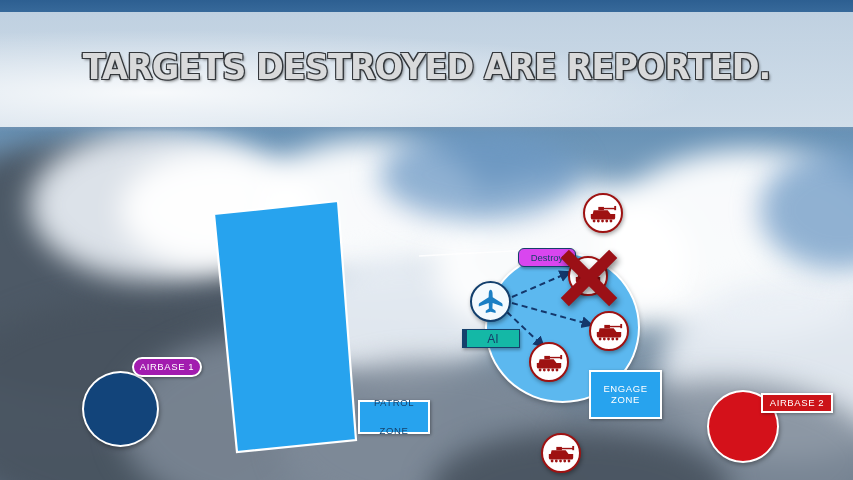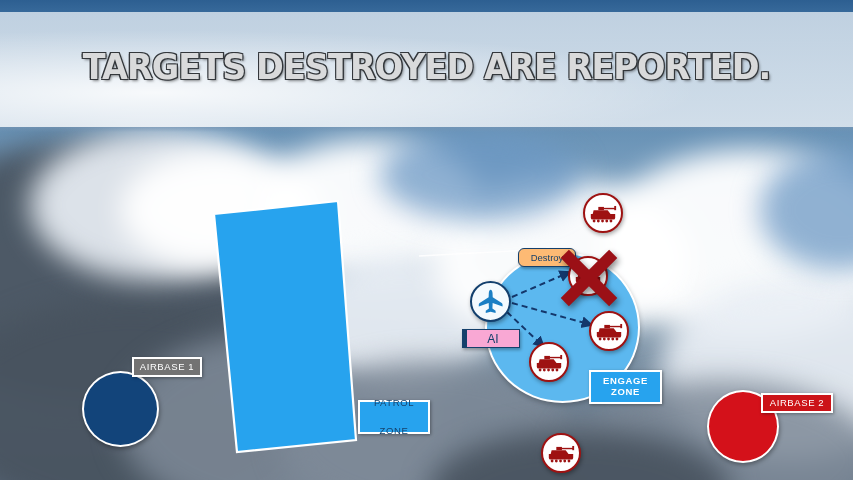--- a/index.html
+++ b/index.html
@@ -39,21 +39,21 @@
       -1.2px  1.2px 0 #33373b, 1.2px  1.2px 0 #33373b,
       2px 2px 3px rgba(0,0,0,.45);
     transform:scaleX(.93);
     white-space:nowrap;
   }
 
   
   .lbl{position:absolute;border:2px solid #ffffff;box-sizing:border-box;
     display:flex;align-items:center;justify-content:center;text-align:center;
     line-height:1.12;box-shadow:1px 1px 3px rgba(0,0,0,.35);}
-  .lbl.navy{background:#737373;color:#ffffff;}
+  .lbl.navy{background:#a21caf;color:#ffffff;border-radius:10px;}
   .lbl.red{background:#cc1318;color:#ffffff;}
   .lbl.cyan{background:#27a3ee;color:#ffffff;}
   .lbl.cyan-dark{background:#27a3ee;color:#16416b;}
 
   
   .circ{position:absolute;border-radius:50%;border:2px solid #ffffff;box-sizing:border-box;
     box-shadow:1px 2px 4px rgba(0,0,0,.35);}
   .circ.navy{background:#12447a;}
   .circ.red{background:#d4111a;}
 
@@ -81,25 +81,25 @@
     background:#f4fafe;border:2.4px solid #123f6d;box-sizing:border-box;
     display:flex;align-items:center;justify-content:center;
     box-shadow:1px 2px 4px rgba(0,0,0,.35);}
   .ac svg{width:28px;height:28px;display:block;}
 
   
   .xmark{position:absolute;left:558px;top:247px;width:62px;height:62px;
     filter:drop-shadow(2px 3px 3px rgba(0,0,0,.45));}
 
   
-  .tag{position:absolute;background:#f9a8d4;border:1.4px solid #15406b;
+  .tag{position:absolute;background:#14b8a6;border:1.4px solid #15406b;
     box-sizing:border-box;display:flex;align-items:center;justify-content:center;
     color:#15406b;font-size:12px;box-shadow:1px 2px 3px rgba(0,0,0,.3);}
   .tag.barleft{border-left:5px solid #15406b;}
-  .tag.round{border-radius:6px;background:#fdba74;}
+  .tag.round{border-radius:6px;background:#d946ef;}
 
   .leader{position:absolute;left:0;top:0;width:853px;height:480px;pointer-events:none;}
 </style>
 </head>
 <body>
 
 <div id="stage">
 
   <div class="bg sky-base"></div>
 
@@ -158,22 +158,22 @@
 
   <div class="circ red" style="left:707px;top:390px;width:72px;height:73px;"></div>
   <div class="lbl red" style="left:761px;top:393px;width:72px;height:20px;font-size:9.5px;letter-spacing:.6px;">AIRBASE 2</div>
 
   <div class="lbl cyan-dark" style="left:358px;top:400px;width:72px;height:34px;
        font-size:9.5px;letter-spacing:.6px;flex-direction:column;gap:17px;">
     <span>PATROL</span>
     <span>ZONE</span>
   </div>
 
-  <div class="lbl cyan" style="left:589px;top:370px;width:73px;height:34px;
-       font-size:9.5px;letter-spacing:.6px;flex-direction:column;font-weight:bold;">
+  <div class="lbl cyan" style="left:589px;top:370px;width:73px;height:49px;
+       font-size:9.5px;letter-spacing:.6px;flex-direction:column;">
     <span>ENGAGE</span>
     <span>ZONE</span>
   </div>
 
   <div class="ac">
     <svg viewBox="0 0 64 64">
       <g fill="#1b7fc4">
         <path d="M31 4c2.6 0 4.2 3.2 4.5 7.2l.4 9.8 20.6 13.4c1.2.8 1.9 2.1 1.9 3.6v4.3L35.8 34l-.6 12.9 7.3 5.3v5.2L31.2 54 20 57.4v-5.2l7.3-5.3-.6-12.9L4.1 42.3V38c0-1.5.7-2.8 1.9-3.6L26.6 21l.4-9.8C27.3 7.2 28.8 4 31 4z"></path>
       </g>
     </svg>

